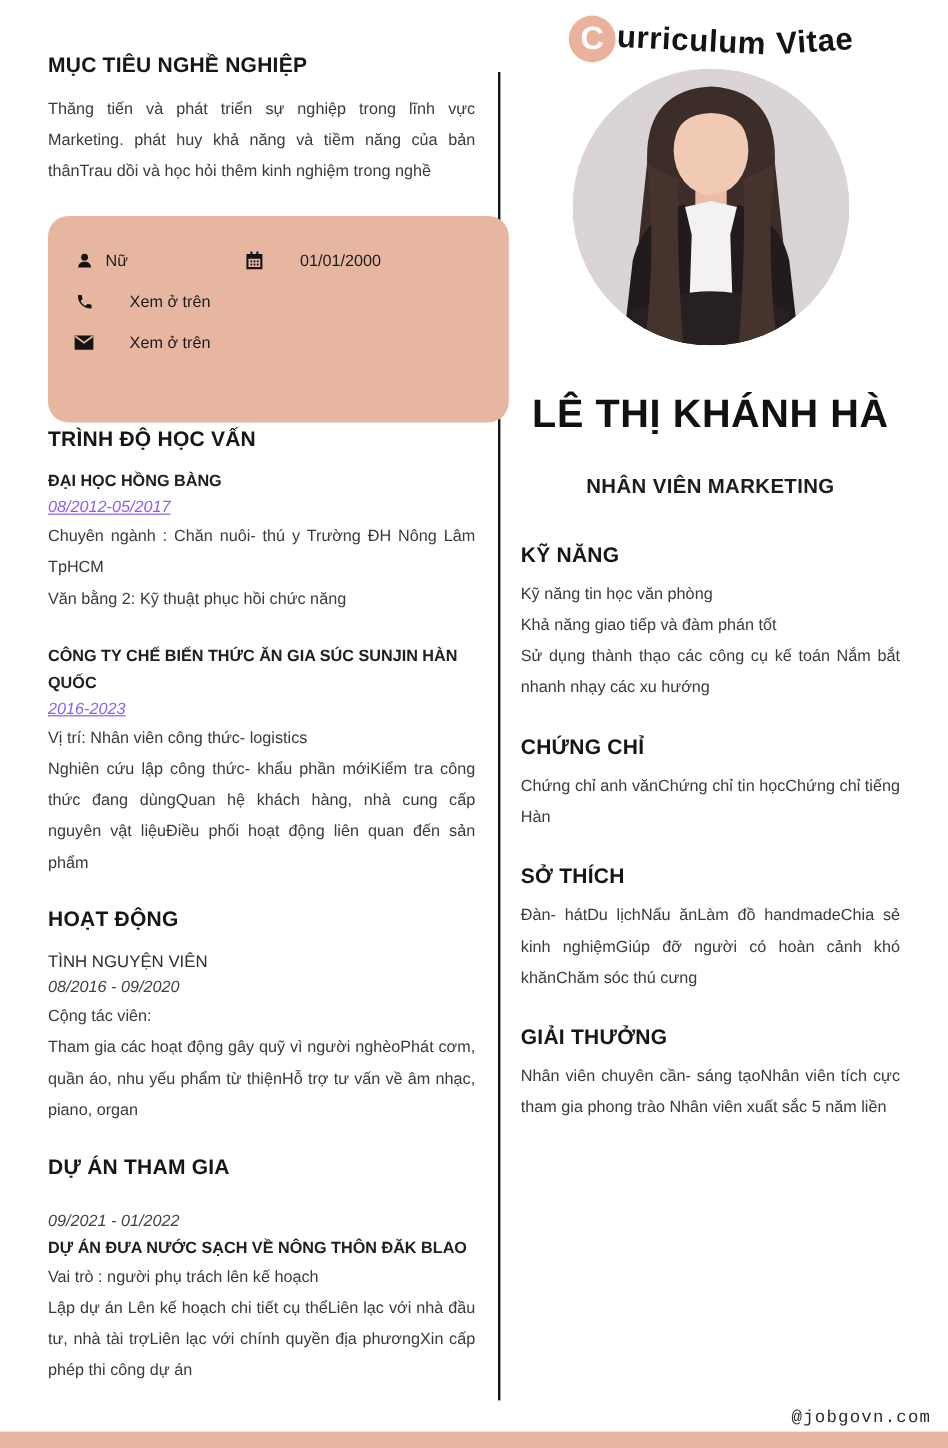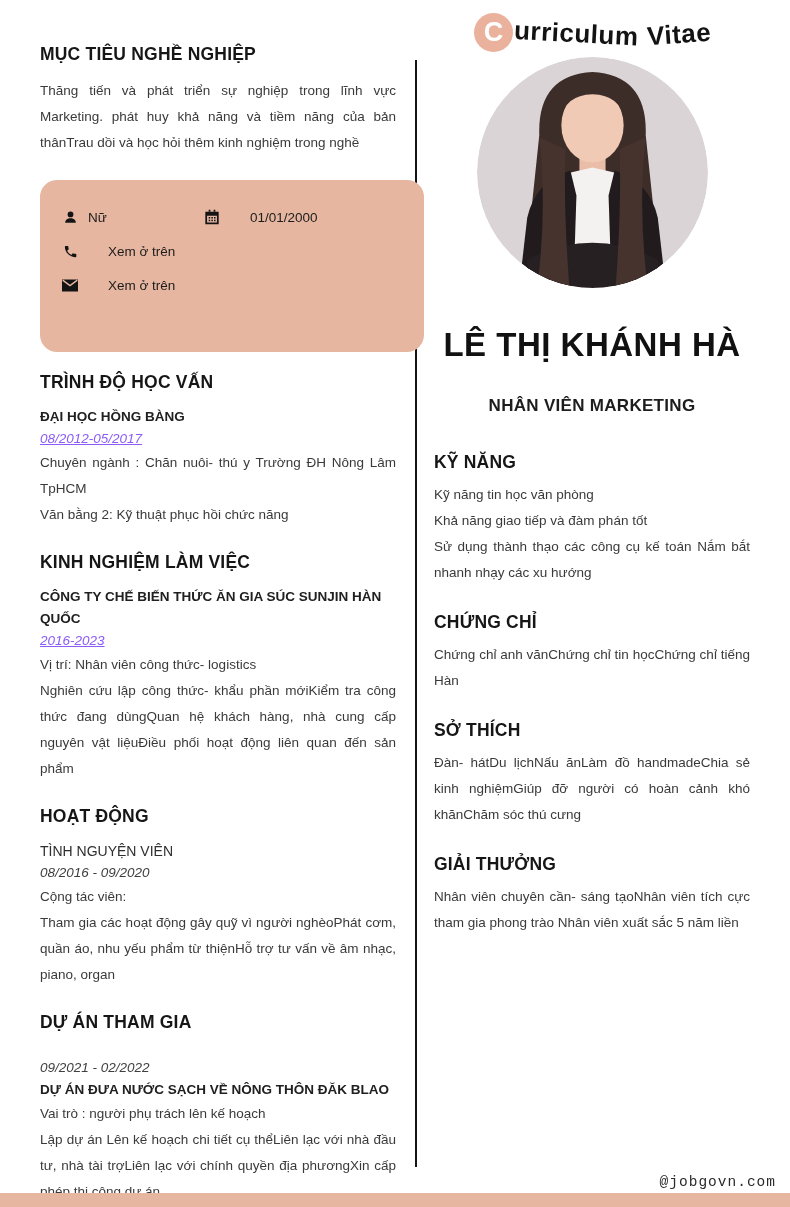--- a/index.html
+++ b/index.html
@@ -56,54 +56,53 @@
 </style>
 </head>
 <body>
 
 <div class="page">
 
   <div class="divider"></div>
 
   <div class="left-col">
 
-    <div class="sect" style="margin-bottom:16px;">
+    <div class="sect" style="margin-bottom:0;">
       <div class="sec-heading">MỤC TIÊU NGHỀ NGHIỆP</div>
       <div class="body-text">Thăng tiến và phát triển sự nghiệp trong lĩnh vực Marketing. phát huy khả năng và tiềm năng của bản thânTrau dồi và học hỏi thêm kinh nghiệm trong nghề</div>
     </div>
 
     <div style="height:200px;"></div>
 
     <div class="sect">
       <div class="sec-heading">TRÌNH ĐỘ HỌC VẤN</div>
       <div class="sub-bold">ĐẠI HỌC HỒNG BÀNG</div>
       <div class="date-accent">08/2012-05/2017</div>
       <div class="body-text">Chuyên ngành : Chăn nuôi- thú y Trường ĐH Nông Lâm TpHCM</div>
       <div class="body-text">Văn bằng 2: Kỹ thuật phục hồi chức năng</div>
     </div>
 
     <div class="sect">
-      <div class="sec-heading">KINH NGHIỆM LÀM VIỆC</div>
       <div class="sub-bold">CÔNG TY CHẾ BIẾN THỨC ĂN GIA SÚC SUNJIN HÀN QUỐC</div>
       <div class="date-accent">2016-2023</div>
       <div class="body-text">Vị trí: Nhân viên công thức- logistics</div>
       <div class="body-text">Nghiên cứu lập công thức- khẩu phần mớiKiểm tra công thức đang dùngQuan hệ khách hàng, nhà cung cấp nguyên vật liệuĐiều phối hoạt động liên quan đến sản phẩm</div>
     </div>
 
     <div class="sect">
       <div class="sec-heading">HOẠT ĐỘNG</div>
       <div class="sub-plain">TÌNH NGUYỆN VIÊN</div>
       <div class="date-dark">08/2016 - 09/2020</div>
       <div class="body-text">Cộng tác viên:</div>
       <div class="body-text">Tham gia các hoạt động gây quỹ vì người nghèoPhát cơm, quần áo, nhu yếu phẩm từ thiệnHỗ trợ tư vấn về âm nhạc, piano, organ</div>
     </div>
 
     <div class="sect">
       <div class="sec-heading" style="margin-bottom:24px;">DỰ ÁN THAM GIA</div>
-      <div class="date-dark">09/2021 - 02/2022</div>
+      <div class="date-dark">09/2021 - 01/2022</div>
       <div class="sub-bold">DỰ ÁN ĐƯA NƯỚC SẠCH VỀ NÔNG THÔN ĐĂK BLAO</div>
       <div class="body-text">Vai trò : người phụ trách lên kế hoạch</div>
       <div class="body-text">Lập dự án Lên kế hoạch chi tiết cụ thểLiên lạc với nhà đầu tư, nhà tài trợLiên lạc với chính quyền địa phươngXin cấp phép thi công dự án</div>
     </div>
 
   </div>
 
   <div class="contact-box">
     <div class="contact-row">
       <div class="contact-cell">

